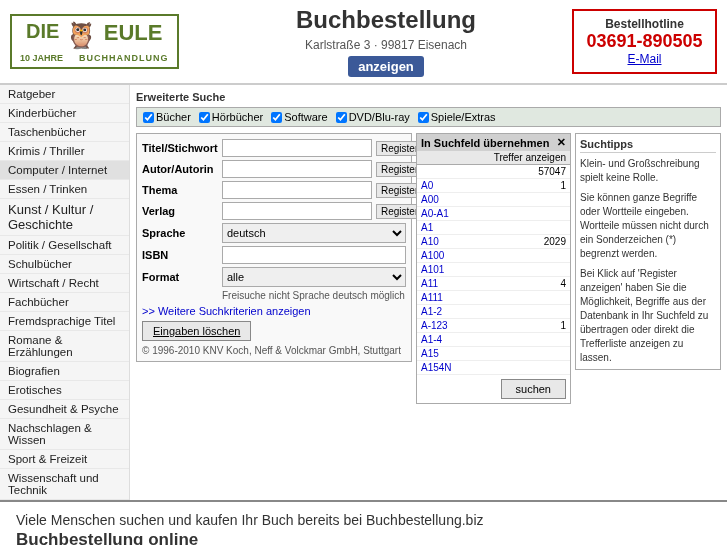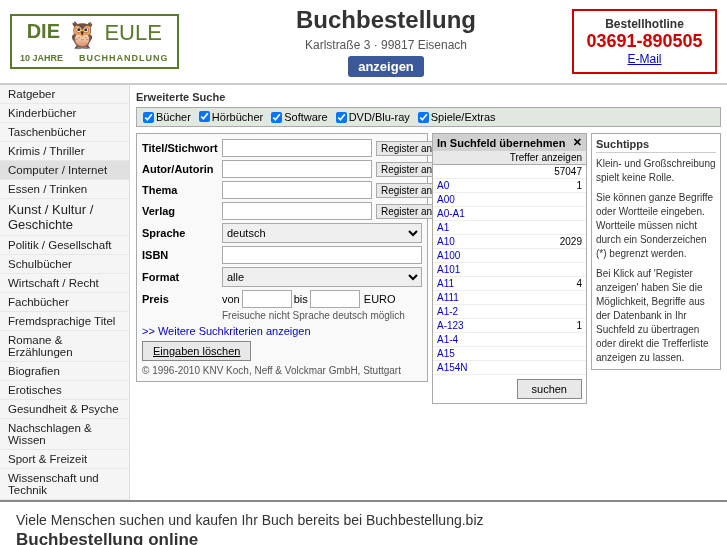--- a/index.html
+++ b/index.html
@@ -7,21 +7,21 @@
   </style>
 </head>
 <body>
 
 <div style="display:flex; align-items:center; padding:6px 10px; border-bottom:2px solid #ccc; background:#fff;">
   <div style="min-width:190px;">
     <div style="border:2px solid #5a7a2a; padding:4px 8px; display:inline-flex; flex-direction:column; align-items:center;">
       <div style="display:flex; gap:6px;">
         <span style="font-size:20px; font-weight:bold; color:#5a7a2a;">DIE</span>
         <span style="font-size:26px;">🦉</span>
-        <span style="font-size:22px; font-weight:normal; color:#5a7a2a;">EULE</span>
+        <span style="font-size:22px; font-weight:bold; color:#5a7a2a;">EULE</span>
       </div>
       <div style="display:flex; gap:16px; align-items:center; margin-top:2px;">
         <span style="font-size:9px; color:#5a7a2a; font-weight:bold;">10 JAHRE</span>
         <span style="font-size:9px; color:#5a7a2a; font-weight:bold; letter-spacing:1px;">BUCHHANDLUNG</span>
       </div>
     </div>
   </div>
   <div style="flex:1; text-align:center;">
     <div style="font-size:24px; font-weight:bold; color:#333;">Buchbestellung</div>
     <div style="font-size:12px; color:#555; margin-top:4px;">Karlstraße 3 · 99817 Eisenach</div>
@@ -60,21 +60,21 @@
     <div style="padding:3px 8px; font-size:11.5px; color:#222; cursor:pointer; border-bottom:1px solid #e8e8e8;">Wissenschaft und Technik</div>
   </div>
 
   <div style="flex:1; padding:6px; background:#fff; min-width:0;">
     <div style="font-size:11px; font-weight:bold; color:#333; margin-bottom:4px;">Erweiterte Suche</div>
 
     <div style="display:flex; gap:8px; flex-wrap:wrap; margin-bottom:6px; align-items:center; background:#e0e8e0; padding:3px 6px; border:1px solid #aaa;">
       <label style="display:flex; align-items:center; gap:2px; font-size:11px; cursor:pointer;">
         <input type="checkbox" checked="" style="width: 11px; height: 11px;"> Bücher
       </label>
-      <label style="display:flex; gap:2px; font-size:11px; cursor:pointer;">
+      <label style="display:flex; align-items:center; gap:2px; font-size:11px; cursor:pointer;">
         <input type="checkbox" checked="" style="width: 11px; height: 11px;"> Hörbücher
       </label>
       <label style="display:flex; align-items:center; gap:2px; font-size:11px; cursor:pointer;">
         <input type="checkbox" checked="" style="width: 11px; height: 11px;"> Software
       </label>
       <label style="display:flex; align-items:center; gap:2px; font-size:11px; cursor:pointer;">
         <input type="checkbox" checked="" style="width: 11px; height: 11px;"> DVD/Blu-ray
       </label>
       <label style="display:flex; align-items:center; gap:2px; font-size:11px; cursor:pointer;">
         <input type="checkbox" checked="" style="width: 11px; height: 11px;"> Spiele/Extras
@@ -127,28 +127,20 @@
         <div style="display:flex; align-items:center; margin-bottom:3px;">
           <span style="width:80px; font-size:11px; font-weight:bold; flex-shrink:0;">Format</span>
           <select style="flex:1; height:20px; border:1px solid #aaa; font-size:11px;">
             <option selected="">alle</option>
             <option>Taschenbuch</option>
             <option>Hardcover</option>
             <option>E-Book</option>
           </select>
         </div>
         
-        <div style="display:flex; align-items:center; margin-bottom:2px;">
-          <span style="width:80px; font-size:11px; font-weight:bold; flex-shrink:0;">Preis</span>
-          <span style="font-size:11px; margin-right:2px;">von</span>
-          <input type="text" style="width: 50px; height: 18px; border: 1px solid rgb(170, 170, 170); font-size: 11px; padding: 1px 3px;">
-          <span style="font-size:11px; margin:0 2px;">bis</span>
-          <input type="text" style="width: 50px; height: 18px; border: 1px solid rgb(170, 170, 170); font-size: 11px; padding: 1px 3px;">
-          <span style="font-size:11px; margin-left:4px;">EURO</span>
-        </div>
         <div style="font-size:10px; color:#555; margin-left:80px; margin-bottom:4px;">Freisuche nicht Sprache deutsch möglich</div>
         <div style="font-size:11px; color:#0000cc; cursor:pointer; margin-bottom:4px; margin-left:0;">&gt;&gt; Weitere Suchkriterien anzeigen</div>
         <button style="background:#e8e8e8; border:1px solid #888; padding:3px 10px; font-size:11px; cursor:pointer;text-decoration:underline;">Eingaben löschen</button>
         <div style="font-size:10px; color:#555; margin-top:4px;">© 1996-2010 KNV Koch, Neff &amp; Volckmar GmbH, Stuttgart</div>
       </div>
 
       <div style="width:155px; flex-shrink:0; border:1px solid #aaa; background:#fff; font-size:11px;">
         <div style="display:flex; justify-content:space-between; align-items:center; background:#d0d0d0; padding:2px 4px; font-size:11px; font-weight:bold;">
           <span>In Suchfeld übernehmen</span>
           <span style="cursor:pointer; font-weight:bold;">✕</span>
@@ -217,21 +209,21 @@
             <span style="color:#0000cc; font-size:10px;">A154N</span>
             <span style="font-size:10px;"></span>
           </div>
 
         </div>
         <div style="text-align:right; padding:4px;">
           <button style="background:#e8e8e8; border:1px solid #888; padding:3px 14px; font-size:11px; cursor:pointer;">suchen</button>
         </div>
       </div>
 
-      <div style="width:130px; flex-shrink:0; border:1px solid #aaa; background:#fff; padding:4px; font-size:10px; color:#333;">
+      <div style="width:146px; flex-shrink:0; border:1px solid #aaa; background:#fff; padding:4px; font-size:10px; color:#333;">
         <div style="font-size:11px; font-weight:bold; margin-bottom:4px; border-bottom:1px solid #ccc; padding-bottom:2px;">Suchtipps</div>
         <p style="margin-bottom:6px; line-height:1.4;">Klein- und Großschreibung spielt keine Rolle.</p>
         <p style="margin-bottom:6px; line-height:1.4;">Sie können ganze Begriffe oder Wortteile eingeben. Wortteile müssen nicht durch ein Sonderzeichen (*) begrenzt werden.</p>
         <p style="line-height:1.4;">Bei Klick auf 'Register anzeigen' haben Sie die Möglichkeit, Begriffe aus der Datenbank in Ihr Suchfeld zu übertragen oder direkt die Trefferliste anzeigen zu lassen.</p>
       </div>
     </div>
   </div>
 </div>
 
 <div style="background:#fff; border-top:2px solid #888; padding:10px 16px;">

